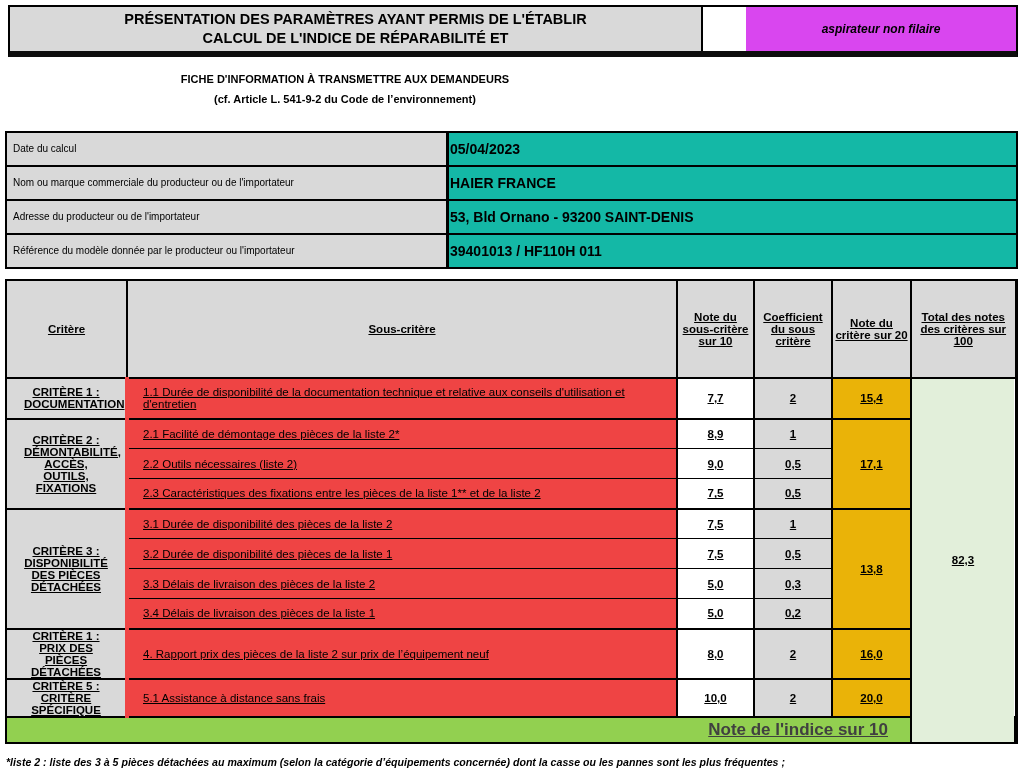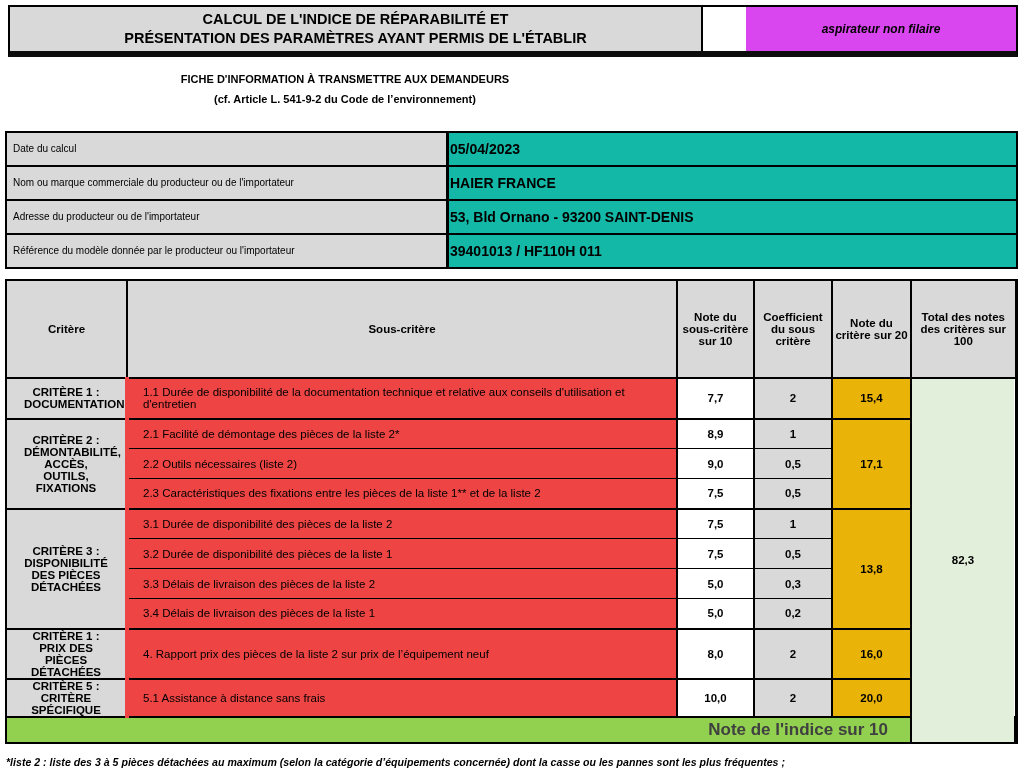--- a/index.html
+++ b/index.html
@@ -69,21 +69,21 @@
     font-size: 14px;
   }
 
   
   .score-table {
     width: 1013px;
     margin: 10px 6px 0 5px;
     border: 2px solid #000;
     table-layout: fixed;
   }
-  .score-table th, .score-table td { border: 1px solid #000; overflow: hidden; }
+  .score-table th, .score-table td { border: 1px solid #000; overflow: hidden; text-decoration: underline; }
   .score-table th {
     background: #d9d9d9;
     font-weight: bold;
     font-size: 11.5px;
     border-bottom: 2px solid #000;
     border-left: 2px solid #000;
     padding: 0 2px;
   }
   .score-table tr.head { height: 98px; }
   .score-table tr { height: 30px; }
@@ -152,22 +152,22 @@
     font-weight: 600;
     font-size: 10.6px;
     line-height: 1.95;
   }
 </style>
 </head>
 <body>
 
 <div class="banner">
   <div class="banner-title">
+    <div>PRÉSENTATION DES PARAMÈTRES AYANT PERMIS DE L'ÉTABLIR</div>
     <div>CALCUL DE L'INDICE DE RÉPARABILITÉ ET</div>
-    <div>PRÉSENTATION DES PARAMÈTRES AYANT PERMIS DE L'ÉTABLIR</div>
   </div>
   <div class="banner-product">
     <span>aspirateur non filaire</span>
   </div>
 </div>
 
 <div class="subtitle">
   <div>FICHE D'INFORMATION À TRANSMETTRE AUX DEMANDEURS</div>
   <div>(cf. Article L. 541-9-2 du Code de l’environnement)</div>
 </div>

